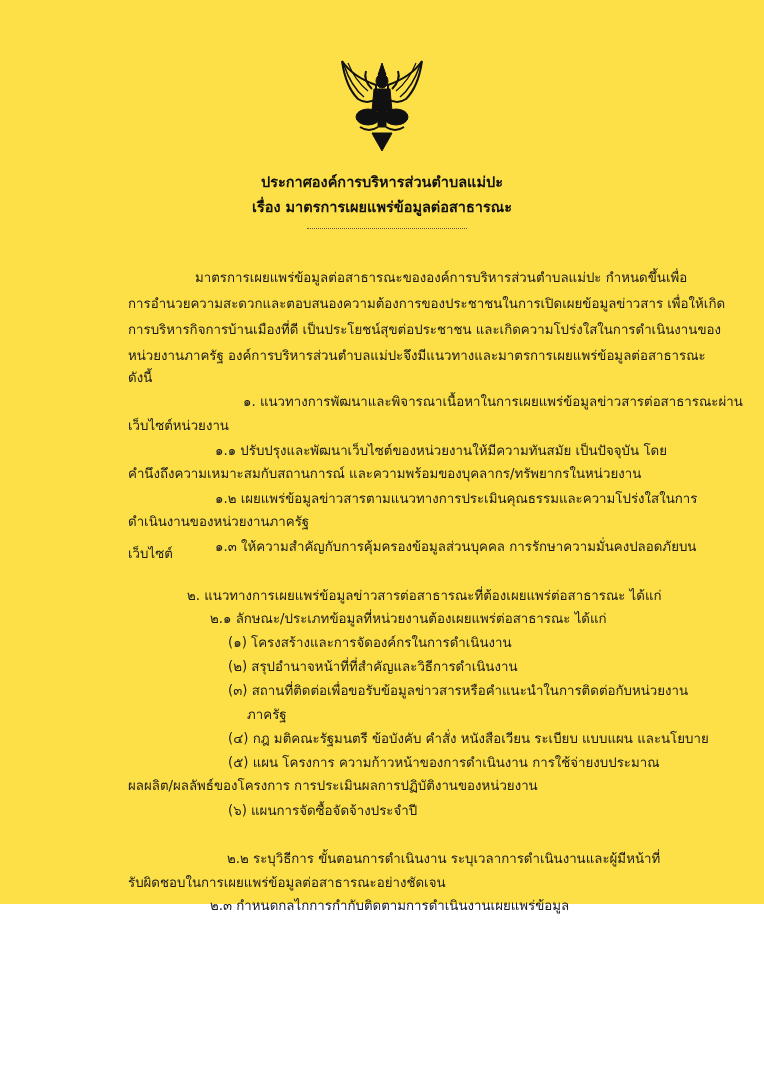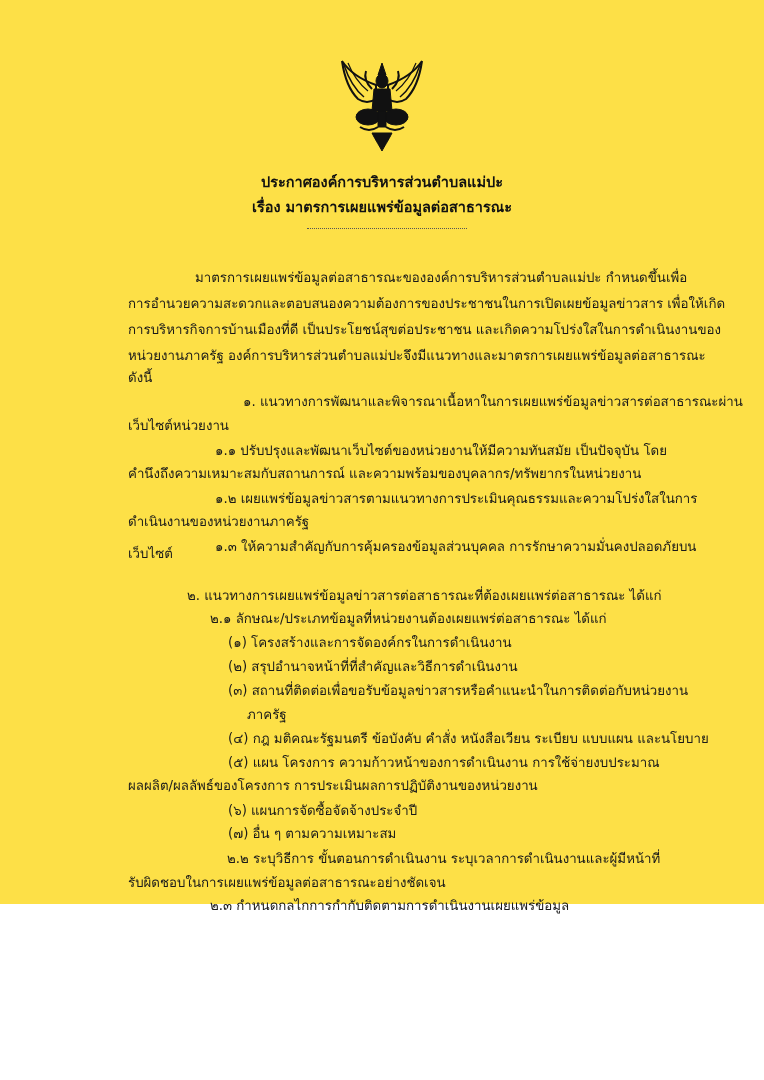--- a/index.html
+++ b/index.html
@@ -122,20 +122,19 @@
   <div class="line" style="left:210px; top:609px;">๒.๑ ลักษณะ/ประเภทข้อมูลที่หน่วยงานต้องเผยแพร่ต่อสาธารณะ ได้แก่</div>
 
   <div class="line" style="left:228px; top:633px;">(๑) โครงสร้างและการจัดองค์กรในการดำเนินงาน</div>
   <div class="line" style="left:228px; top:657px;">(๒) สรุปอำนาจหน้าที่ที่สำคัญและวิธีการดำเนินงาน</div>
   <div class="line" style="left:228px; top:681px;">(๓) สถานที่ติดต่อเพื่อขอรับข้อมูลข่าวสารหรือคำแนะนำในการติดต่อกับหน่วยงาน</div>
   <div class="line" style="left:247px; top:705px;">ภาครัฐ</div>
   <div class="line" style="left:228px; top:729px;">(๔) กฎ มติคณะรัฐมนตรี ข้อบังคับ คำสั่ง หนังสือเวียน ระเบียบ แบบแผน และนโยบาย</div>
   <div class="line" style="left:228px; top:753px;">(๕) แผน โครงการ ความก้าวหน้าของการดำเนินงาน การใช้จ่ายงบประมาณ</div>
   <div class="line" style="left:128px; top:776px;">ผลผลิต/ผลลัพธ์ของโครงการ การประเมินผลการปฏิบัติงานของหน่วยงาน</div>
   <div class="line" style="left:228px; top:801px;">(๖) แผนการจัดซื้อจัดจ้างประจำปี</div>
-  <div class="line" style="left:228px; top:824px;">(๗) อื่น ๆ ตามความเหมาะสม</div>
 
   <div class="line" style="left:210px; top:849px;margin-left:17px;">๒.๒ ระบุวิธีการ ขั้นตอนการดำเนินงาน ระบุเวลาการดำเนินงานและผู้มีหน้าที่</div>
   <div class="line" style="left:128px; top:873px;">รับผิดชอบในการเผยแพร่ข้อมูลต่อสาธารณะอย่างชัดเจน</div>
 
   <div class="line" style="left:210px; top:896px;">๒.๓ กำหนดกลไกการกำกับติดตามการดำเนินงานเผยแพร่ข้อมูล</div>
 
 </div>
 
 </body></html>

